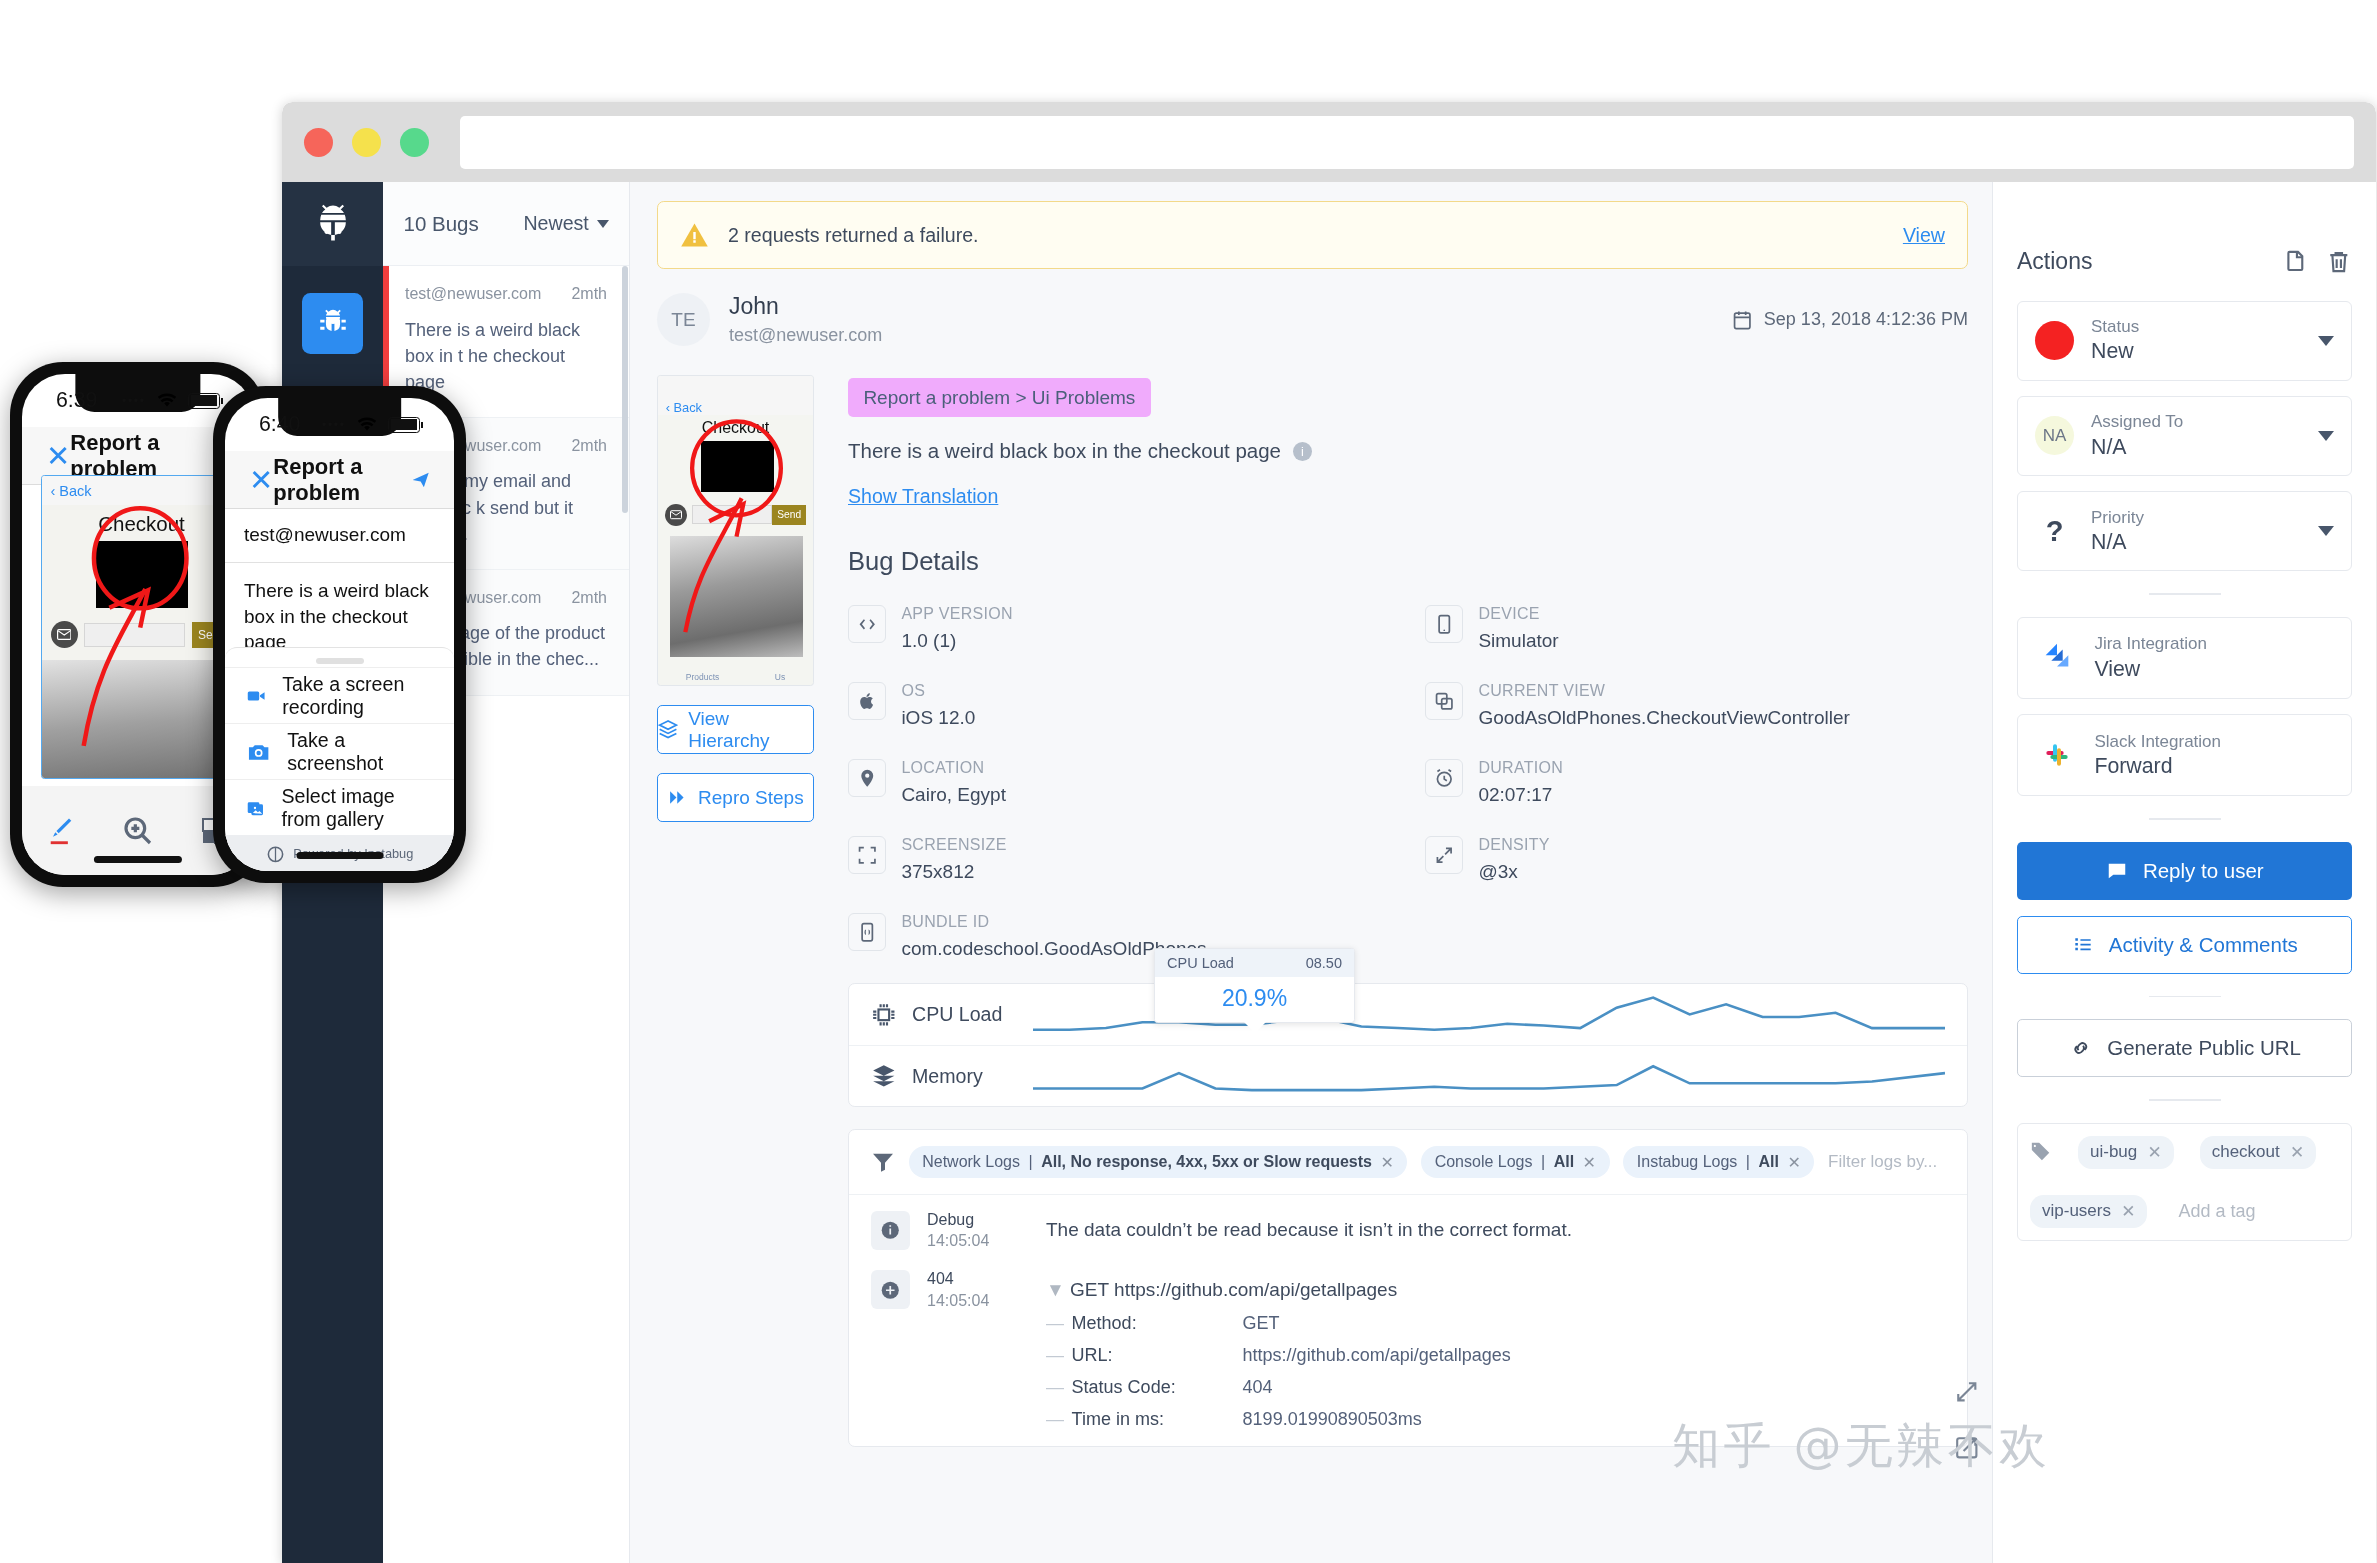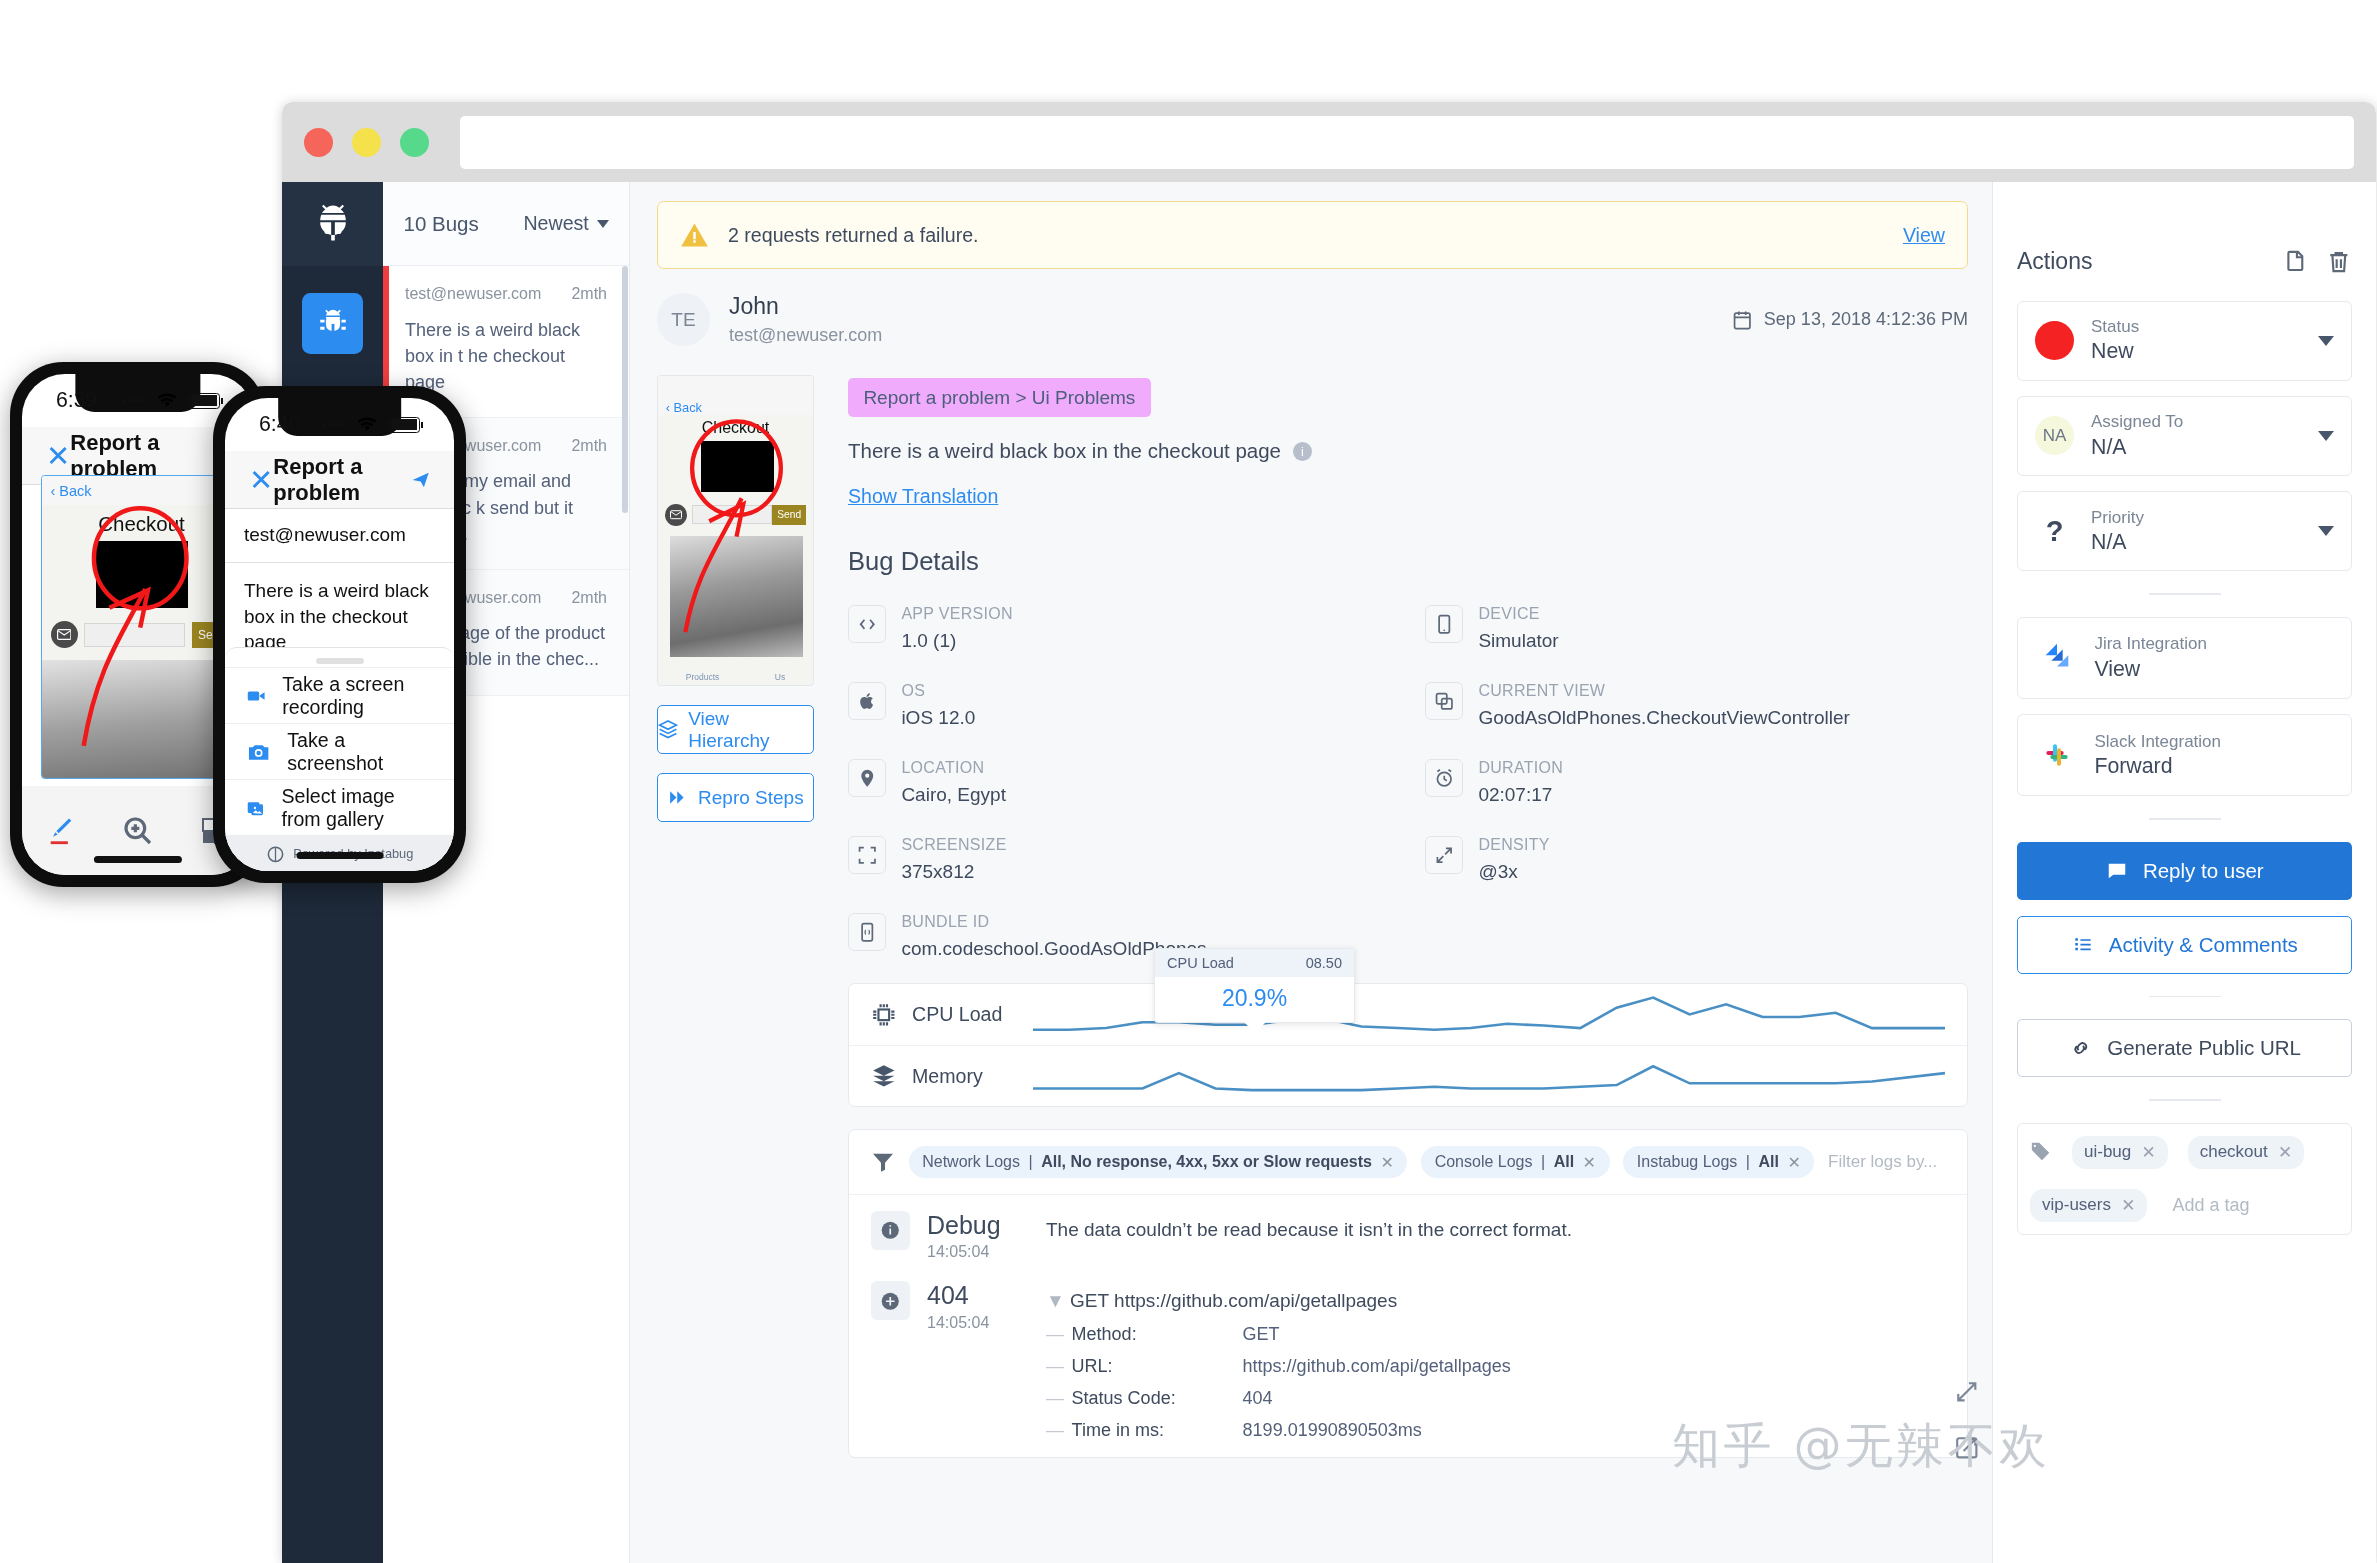--- a/index.html
+++ b/index.html
@@ -115,21 +115,21 @@
   .chip{ background:#eaf2fb; border-radius:17px; padding:6.8px 13.6px; font-size:16px;color:#54617a;
      display:flex;align-items:center;gap:8.5px;}
   .chip b{ color:#3e4a5d; font-weight:bold;}
   .chip .x{ color:#8a93a0; font-size:16px;}
   #filter-placeholder{ font-size:17px;color:#b3bac4;}
   .log-entry{ display:flex; padding:15.4px 22px 5.1px 22px;}
   .log-badge{ width:39px;height:39px;border-radius:6px;background:#eef1f5;flex-shrink:0;
      display:flex;align-items:center;justify-content:center;}
   .log-badge svg{width:20.5px;height:20.5px;fill:#5d6879;}
   .log-head{ width:136px; padding-left:17px;}
-  .log-level{ font-size:25px;color:#3e4a5d;}
+  .log-level{ font-size:16px;color:#3e4a5d;}
   .log-time{ font-size:16px;color:#8a93a0; margin-top:3.4px;}
   .log-body{ flex:1; font-size:19px;color:#3e4a5d; padding-top:8.5px;}
   .log-url{ font-size:19px;color:#3e4a5d; margin-bottom:12px;}
   .kv{ display:flex; padding-left:25.6px; margin-bottom:11px; font-size:18px;}
   .kv .k{ width:171px; color:#3e4a5d; position:relative;}
   .kv .k:before{ content:"—"; position:absolute;left:-25.6px;color:#c3cad3;}
   .kv .v{ color:#54617a;}
 
   
   #actions{ width:384px; background:#fff; border-left:0.9px solid #e6e9ee; flex-shrink:0; padding:22px 24px;}
@@ -149,21 +149,21 @@
   .int-card{ height:82px;border:0.9px solid #e6e9ee;border-radius:6px;display:flex;align-items:center;
      padding:0 17px;margin-bottom:15.4px;}
   .int-icon{ width:44px;margin-right:15.4px;display:flex;align-items:center;justify-content:center;}
   .btn-primary{ height:58px;background:#2176d6;border-radius:5.1px;color:#fff;font-size:20.5px;
      display:flex;align-items:center;justify-content:center;gap:13.6px;}
   .btn-sec{ height:58px;border:1.7px solid #2d8cf0;border-radius:5.1px;color:#2176d6;font-size:20.5px;
      display:flex;align-items:center;justify-content:center;gap:13.6px;margin-top:15.4px;background:#fff;}
   .btn-grey{ height:58px;border:0.9px solid #c9d0d9;border-radius:5.1px;color:#3e4a5d;font-size:20.5px;
      display:flex;align-items:center;justify-content:center;gap:13.6px;background:#fff;}
   #tag-box{ border:0.9px solid #e6e9ee;border-radius:6px; padding:12px 12px; display:flex;flex-wrap:wrap;
-     align-items:center;gap:20px;}
+     align-items:center;gap:26px;}
   .tag{ background:#eef3f8;border-radius:13.6px;padding:6px 12px;font-size:17px;color:#54617a;
      display:flex;align-items:center;gap:10.2px;}
   .tag .x{ color:#9aa3b0;}
   #add-tag{ font-size:18px;color:#b3bac4; padding-left:5.1px;}
   #tag-icon svg{width:22px;height:22px;fill:#9aa3b0;}
 
   
   #edge-tools{ position:absolute; right:12px; bottom:102px; display:flex;flex-direction:column;gap:31px;}
   #edge-tools svg{width:25.6px;height:25.6px;fill:none;stroke:#7b8696;stroke-width:2;}
 

